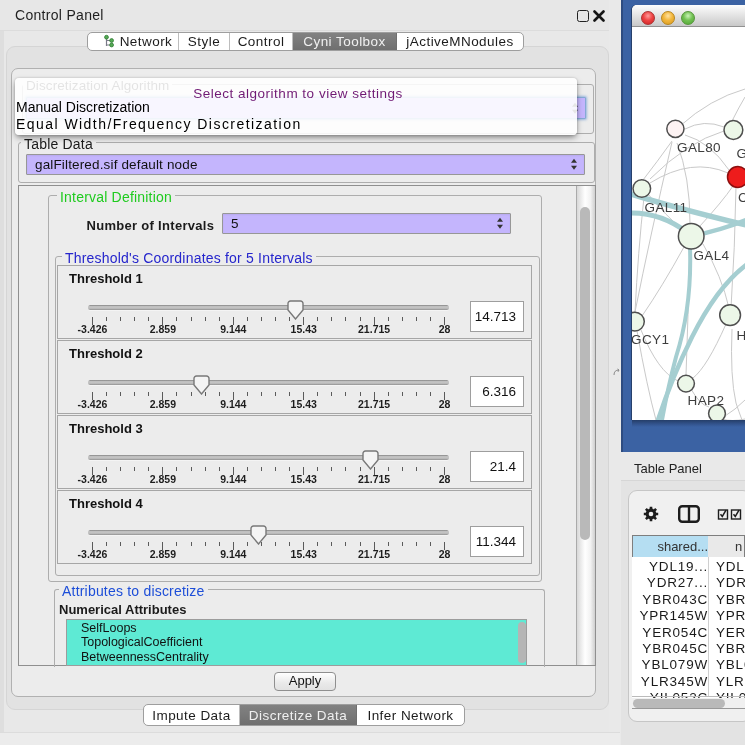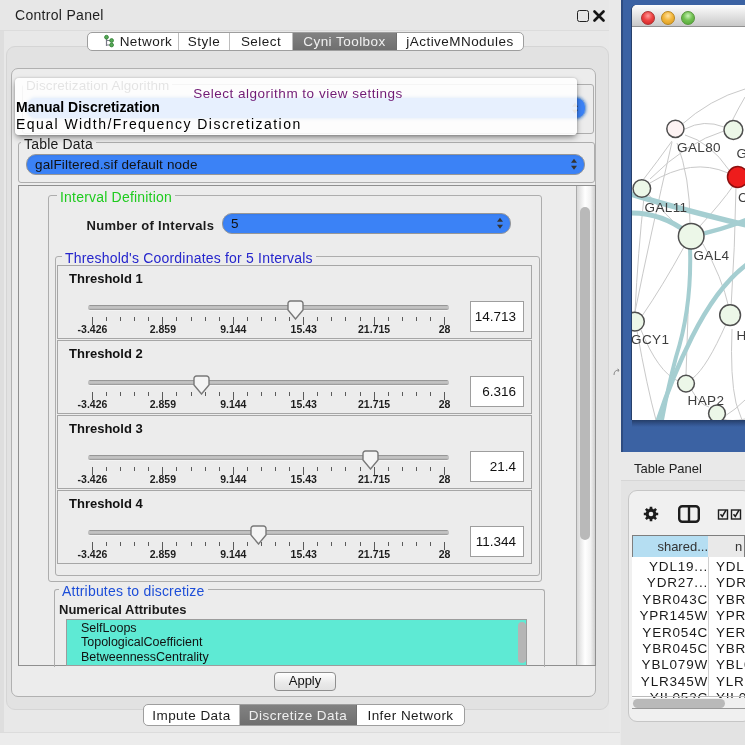--- a/index.html
+++ b/index.html
@@ -10,21 +10,21 @@
 #titlebar{left:0;top:0;width:617px;height:30px;background:#e7e7e7;border-bottom:1px solid #dcdcdc}
 #titlebar .t{left:15px;top:7px;font-size:14px;letter-spacing:.3px;color:#1f1f1f}
 #winbox{left:577px;top:10px;width:10px;height:10px;border:1.6px solid #222;border-radius:2.5px}
 #leftedge{left:0;top:0;width:4px;height:732px;background:#dedede}
 #outerpanel{left:6px;top:46px;width:603px;height:664px;background:#e2e2e2;border-radius:9px;border:1px solid #d5d5d5;box-sizing:border-box}
 #innerpanel{left:11px;top:68px;width:585px;height:629px;background:#ececec;border:1px solid #b1b1b1;border-radius:7px;box-sizing:border-box}
 
 .grp{position:absolute;border:1px solid #adadad;border-radius:3px}
 .grp>span{position:absolute;top:-7px;left:5px;background:#ececec;padding:0 3px;font-size:14px;letter-spacing:.2px;white-space:nowrap}
 
-.combo{position:absolute;background:#3b82f6;border:1px solid #979797;border-radius:10px;box-sizing:border-box;box-shadow:inset 0 1px 2px rgba(0,0,0,.06)}
+.combo{position:absolute;background:#c4b5fd;border:1px solid #979797;border-radius:1px;box-sizing:border-box;box-shadow:inset 0 1px 2px rgba(0,0,0,.06)}
 .combo .ct{position:absolute;left:8px;top:50%;transform:translateY(-50%);font-size:13.5px;letter-spacing:.15px;color:#111;white-space:nowrap}
 .stp{position:absolute;right:7px;top:50%;transform:translateY(-50%)}
 .stp i{display:block;width:0;height:0;border-left:3.5px solid transparent;border-right:3.5px solid transparent}
 .stp i.u{border-bottom:4.5px solid #333;margin-bottom:2.5px}
 .stp i.d{border-top:4.5px solid #333}
 
 .tabbar{position:absolute;display:flex;background:#fff;border:1px solid #9e9e9e;border-radius:5px;overflow:hidden;box-sizing:border-box}
 .tabbar .seg{display:flex;align-items:center;justify-content:center;font-size:13.5px;letter-spacing:.45px;color:#1c1c1c;border-right:1px solid #bdbdbd;box-sizing:border-box;white-space:nowrap}
 .tabbar .seg:last-child{border-right:none}
 .tabbar .sel{background:linear-gradient(#828282,#6f6f6f);color:#f0f0f0;border-right-color:#6f6f6f}
@@ -48,21 +48,21 @@
 
 #attrlist{left:66px;top:619px;width:461px;height:47px;background:#5eead4;border:1px solid #9c9c9c;box-sizing:border-box;overflow:hidden}
 #attrlist div{margin-left:14px;font-size:12.5px;line-height:14.1px;padding-top:0.5px;color:#111}
 #athumb{left:518px;top:622px;width:8px;height:41px;background:#b5b5b5;border-radius:4px}
 
 #applybtn{left:274px;top:672px;width:62px;height:19px;background:linear-gradient(#ffffff,#e9e9e9 60%,#e2e2e2);border:1px solid #8f8f8f;border-radius:4px;box-sizing:border-box;text-align:center;font-size:13px;line-height:16px;color:#111}
 
 #popup{left:15px;top:78px;width:562px;height:57px;background:rgba(255,255,255,0.88);border-radius:4px;
  box-shadow:0 3px 6px -1px rgba(0,0,0,0.5),0 0 2px rgba(0,0,0,0.22)}
 #popup .i1{position:absolute;left:4px;right:0;top:8px;text-align:center;color:#701a75;font-size:13.5px;letter-spacing:0.5px}
-#popup .i2{position:absolute;left:1px;top:20.5px;font-weight:bold;font-size:14px;color:#000}
+#popup .i2{position:absolute;left:1px;top:20.5px;font-weight:normal;font-size:14px;color:#000}
 #popup .i3{position:absolute;left:1px;top:38px;font-size:14px;letter-spacing:1.45px;color:#000}
 
 #splitcol{left:609px;top:0;width:12px;height:745px;background:#e9e9e9}
 #bluebg{left:621px;top:0;width:124px;height:452px;background:#3b62a3;border-left:2px solid #2e4c80}
 #frame{left:632px;top:5px;width:113px;height:415px;background:#fff;border-radius:5px 0 0 0;box-shadow:-1px 0 0 #27406b}
 #ftitle{left:632px;top:5px;width:113px;height:22px;background:linear-gradient(#fdfdfd,#c9c9c9);border-bottom:1px solid #919191;border-radius:5px 0 0 0;box-sizing:border-box}
 .light{position:absolute;top:11px;width:12px;height:12px;border-radius:50%}
 #tpbar{left:621px;top:452px;width:124px;height:29px;background:#e9e9e9;border-bottom:1px solid #d6d6d6;box-sizing:border-box}
 #tpbar span{position:absolute;left:13px;top:9px;font-size:13px;color:#222}
 #tparea{left:621px;top:481px;width:124px;height:264px;background:#e3e3e3}
@@ -215,21 +215,21 @@
 </div>
 
 <div class="tabbar" style="left:87px;top:32px;width:437px;height:19px">
  <div class="seg" style="width:91px;padding-left:9px;box-sizing:border-box"><svg width="12" height="15" viewBox="0 0 12 15" style="margin-right:5px">
         <path d="M3.5 4 v8 M3.5 6.5 h4 M3.5 11 h4" stroke="#7a7a88" stroke-width="1.2" fill="none"></path>
         <circle cx="3.5" cy="3.2" r="1.9" fill="#55a855" stroke="#2e7d32" stroke-width=".8"></circle>
         <circle cx="8.6" cy="6.5" r="1.9" fill="#55a855" stroke="#2e7d32" stroke-width=".8"></circle>
         <circle cx="8.6" cy="11" r="1.9" fill="#55a855" stroke="#2e7d32" stroke-width=".8"></circle>
       </svg>Network</div>
  <div class="seg" style="width:51px">Style</div>
- <div class="seg" style="width:63px">Select</div>
+ <div class="seg" style="width:63px">Control</div>
  <div class="seg sel" style="width:104px">Cyni Toolbox</div>
  <div class="seg" style="flex:1">jActiveMNodules</div>
 </div>
 
 <div class="abs" id="popup">
  <div class="i1">Select algorithm to view settings</div>
  <div class="i2">Manual Discretization</div>
  <div class="i3">Equal Width/Frequency Discretization</div>
 </div>
 

